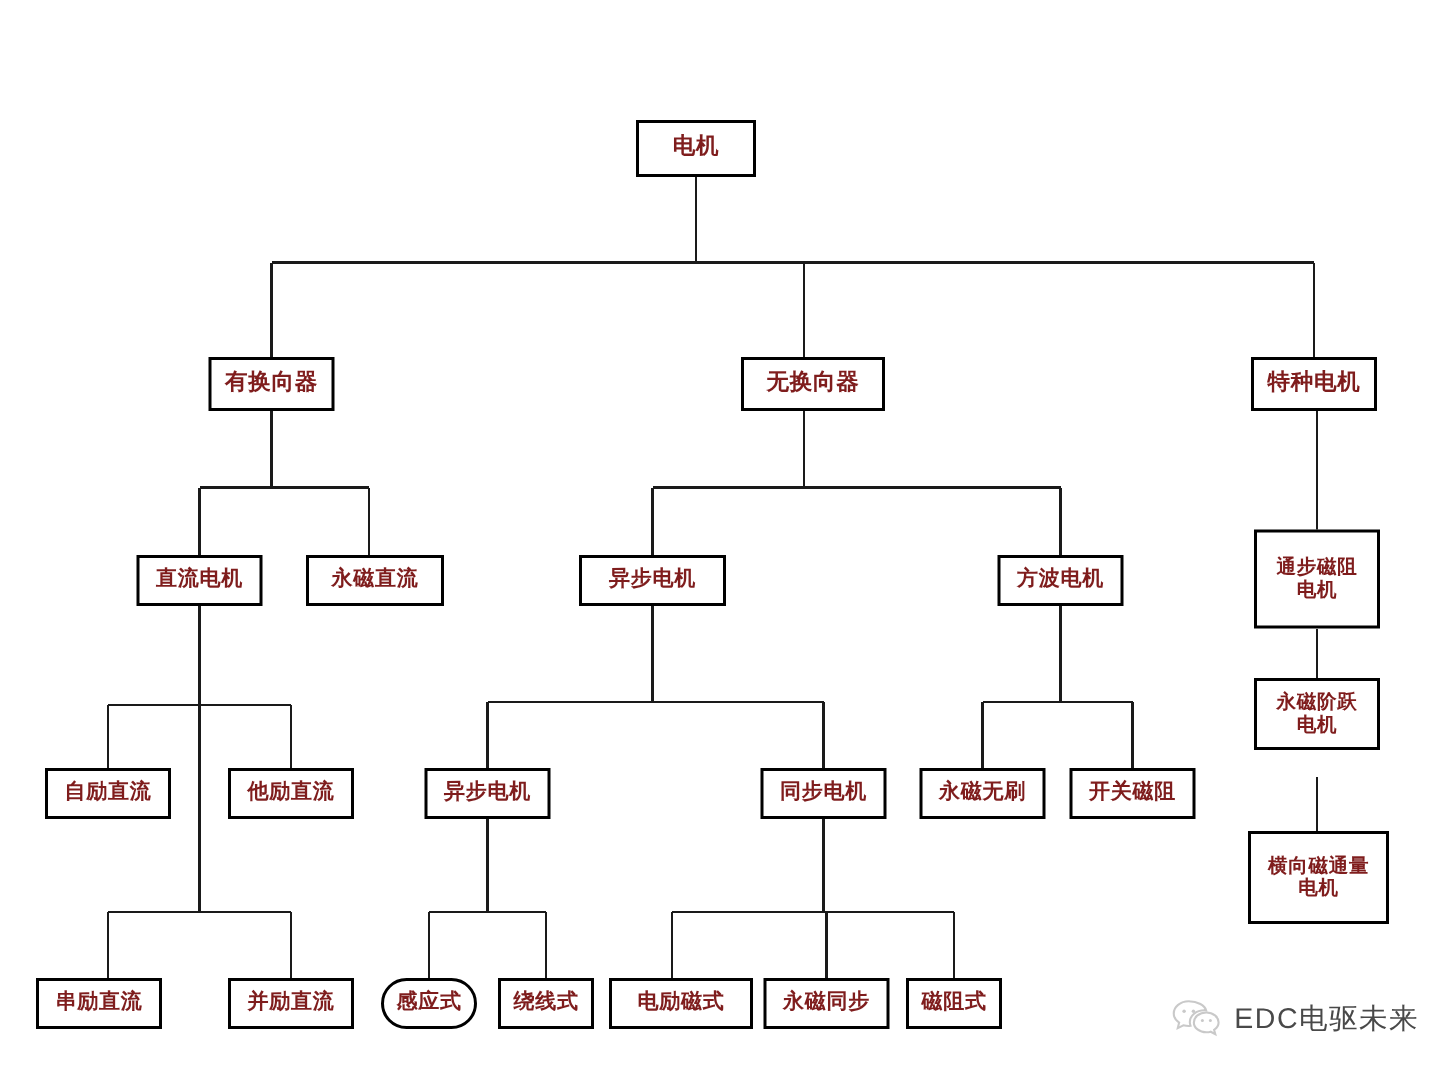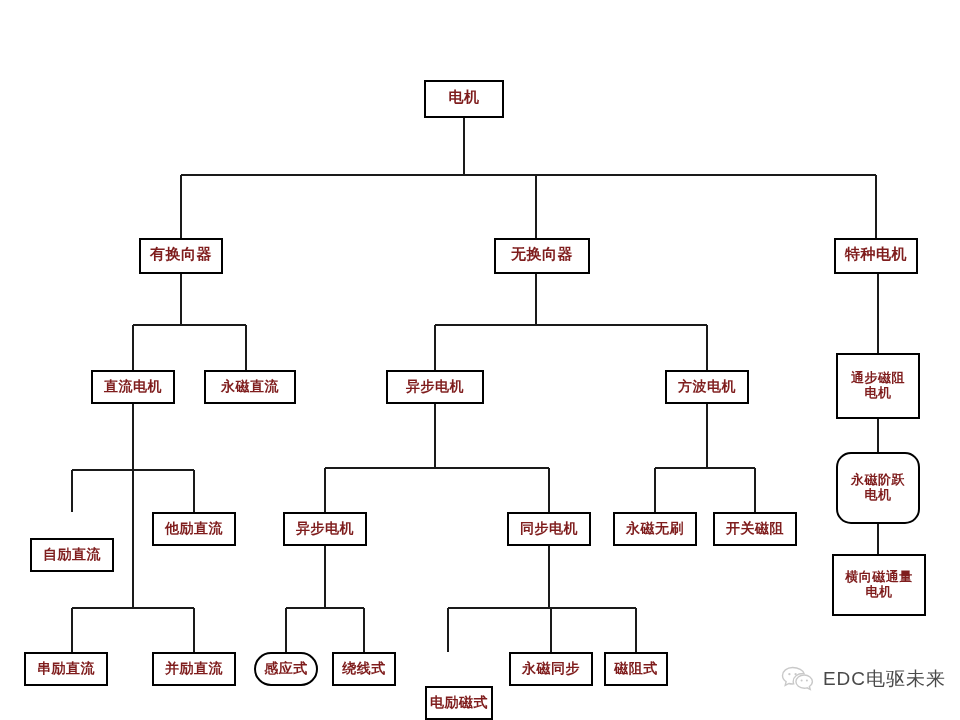--- a/index.html
+++ b/index.html
@@ -160,33 +160,33 @@
       </div>
       <div class="node-box fs-14" style="left: 665px; top: 370px; width: 84px; height: 34px;">
         <span class="lbl">方波电机</span>
       </div>
       <div class="node-box fs-13" style="left: 836px; top: 353px; width: 84px; height: 66px;">
         <span class="lbl">
           <div>通步磁阻</div>
           <div>电机</div>
         </span>
       </div>
-      <div class="node-box fs-13" style="left: 836px; top: 452px; width: 84px; height: 72px; border-radius: 15px;">
+      <div class="node-box fs-13" style="left: 836px; top: 452px; width: 84px; height: 48px;">
         <span class="lbl">
           <div>永磁阶跃</div>
           <div>电机</div>
         </span>
       </div>
       <div class="node-box fs-13" style="left: 832px; top: 554px; width: 94px; height: 62px;">
         <span class="lbl">
           <div>横向磁通量</div>
           <div>电机</div>
         </span>
       </div>
-      <div class="node-box fs-14" style="left: 30px; top: 512px; width: 84px; height: 34px; margin-top: 26px;">
+      <div class="node-box fs-14" style="left: 30px; top: 512px; width: 84px; height: 34px;">
         <span class="lbl">自励直流</span>
       </div>
       <div class="node-box fs-14" style="left: 152px; top: 512px; width: 84px; height: 34px;">
         <span class="lbl">他励直流</span>
       </div>
       <div class="node-box fs-14" style="left: 283px; top: 512px; width: 84px; height: 34px;">
         <span class="lbl">异步电机</span>
       </div>
       <div class="node-box fs-14" style="left: 507px; top: 512px; width: 84px; height: 34px;">
         <span class="lbl">同步电机</span>
@@ -202,21 +202,21 @@
       </div>
       <div class="node-box fs-14" style="left: 152px; top: 652px; width: 84px; height: 34px;">
         <span class="lbl">并励直流</span>
       </div>
       <div class="node-box fs-14" style="left: 254px; top: 652px; width: 64px; height: 34px; border-radius: 17px;">
         <span class="lbl">感应式</span>
       </div>
       <div class="node-box fs-14" style="left: 332px; top: 652px; width: 64px; height: 34px;">
         <span class="lbl">绕线式</span>
       </div>
-      <div class="node-box fs-14" style="left: 425px; top: 652px; width: 68px; height: 34px; margin-top: 34px;">
+      <div class="node-box fs-14" style="left: 406px; top: 652px; width: 96px; height: 34px;">
         <span class="lbl">电励磁式</span>
       </div>
       <div class="node-box fs-14" style="left: 509px; top: 652px; width: 84px; height: 34px;">
         <span class="lbl">永磁同步</span>
       </div>
       <div class="node-box fs-14" style="left: 604px; top: 652px; width: 64px; height: 34px;">
         <span class="lbl">磁阻式</span>
       </div>
     </div>
 

